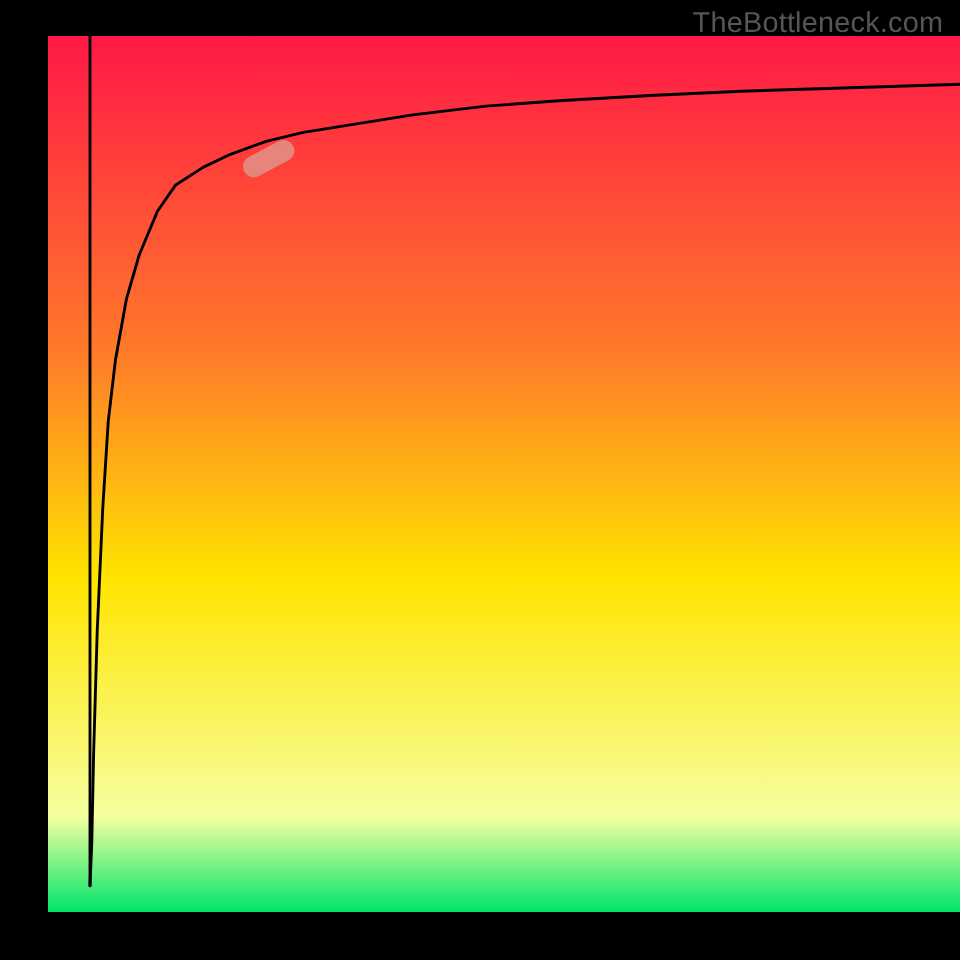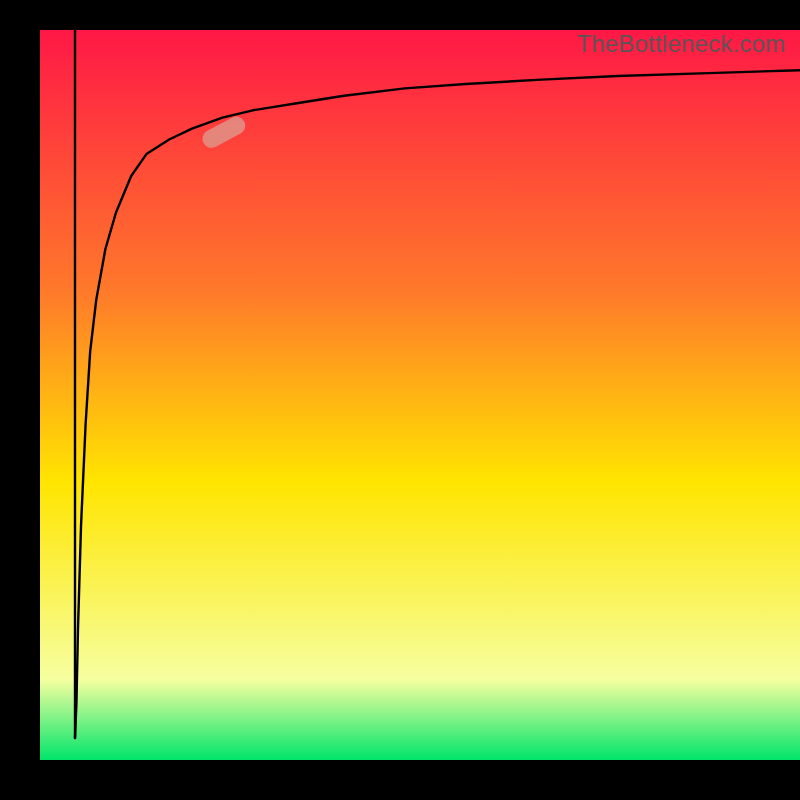--- a/index.html
+++ b/index.html
@@ -16,21 +16,20 @@
     height: 800px;
   }
   .attribution {
     position: absolute;
     top: 6px;
     right: 14px;
     font-family: Arial, Helvetica, sans-serif;
     font-size: 24px;
     color: #565656;
     letter-spacing: 0.2px;
-    margin-top: 24px;
   }
   svg { display: block; }
 </style>
 </head>
 <body>
 
 <div class="stage">
   <svg id="svg-root" width="800" height="800" viewBox="0 0 800 800">
     <defs>
       <linearGradient id="bg-grad" x1="0" y1="0" x2="0" y2="1">

